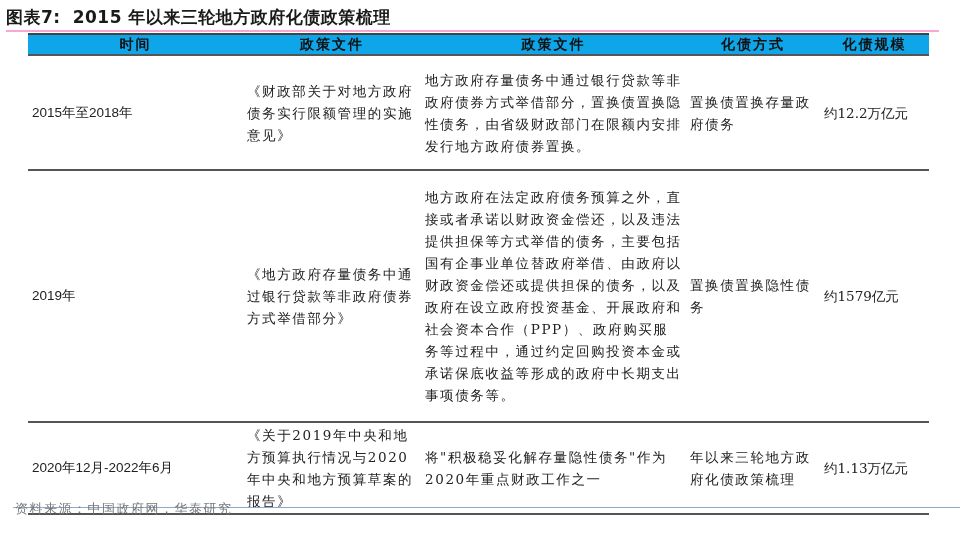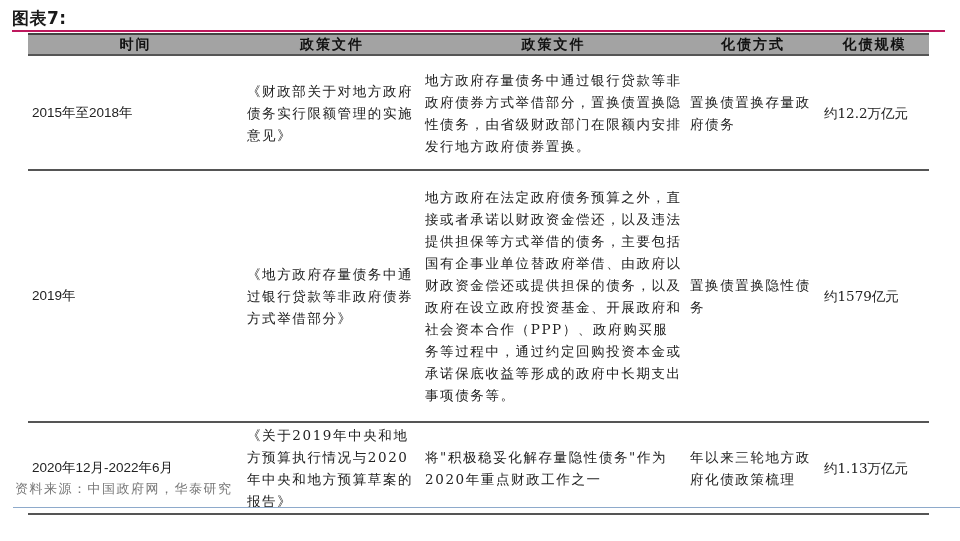--- a/index.html
+++ b/index.html
@@ -1,35 +1,35 @@
 <!DOCTYPE html>
 <html><head>
 <meta charset="utf-8">
 <style>
   * { box-sizing: border-box; margin: 0; padding: 0; }
   html, body { width: 960px; height: 541px; background: #ffffff; overflow: hidden; }
   body { font-family: "DejaVu Serif", "Liberation Serif", serif; color: #222; position: relative; }
 
   .title-bar {
-    position: absolute; left: 12px; top: 4px; width: 933px; height: 28px;
-    border-bottom: 2px solid #be185d;
-    display: flex; align-items: flex-end;
+    position: absolute; left: 6px; top: 4px; width: 933px; height: 28px;
+    border-bottom: 2px solid #f9a8d4;
+    display: flex; align-items: center;
   }
   .title-label, .title-text {
     font-family: "DejaVu Sans", "Liberation Sans", sans-serif;
     font-weight: bold; font-size: 17px; color: #1a1a1a; letter-spacing: 0.5px;
   }
   .title-text { margin-left: 12px; }
 
   table.policy {
     position: absolute; left: 28px; top: 33px; width: 901px;
     border-collapse: collapse; table-layout: fixed;
   }
   table.policy thead th {
-    background: #a3a3a3; height: 21px;
+    background: #0ea5e9; height: 21px;
     font-weight: bold; font-size: 14px; color: #111; letter-spacing: 2px;
     text-align: center; vertical-align: middle;
     border-top: 2px solid #444; border-bottom: 2px solid #555;
   }
   table.policy tbody td {
     font-size: 13.5px; line-height: 22px; color: #222;
     vertical-align: middle;
     border-bottom: 2px solid #555;
     padding: 1px 4px;
   }
@@ -39,29 +39,30 @@
   td.doc { letter-spacing: 1.6px; padding-left: 6px; margin-top: 36px; }
   td.content { letter-spacing: 1.6px; padding-left: 6px; }
   td.method { letter-spacing: 1.6px; padding-left: 4px; }
   td.scale { text-align: left; font-size: 14px; }
 
   .source-line {
     position: absolute; left: 13px; top: 507px; width: 947px;
     border-top: 1.5px solid #8eaacb;
   }
   .source {
-    position: absolute; left: 15px; top: 480px;
+    position: absolute; left: 15px; top: 500px;
     font-size: 13px; color: #777; letter-spacing: 1.5px;
   }
 </style>
 </head>
 <body>
 
 <div class="title-bar">
   <span class="title-label">图表7:</span>
+  <span class="title-text">2015 年以来三轮地方政府化债政策梳理</span>
 </div>
 
 <table class="policy">
   <colgroup>
     <col style="width:215px">
     <col style="width:178px">
     <col style="width:265px">
     <col style="width:134px">
     <col style="width:109px">
   </colgroup>

